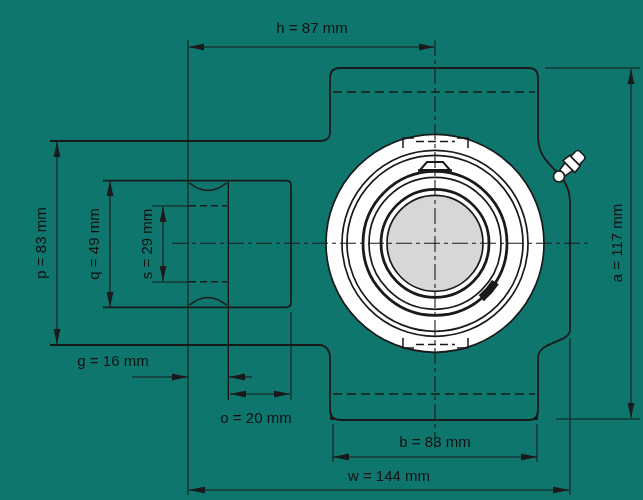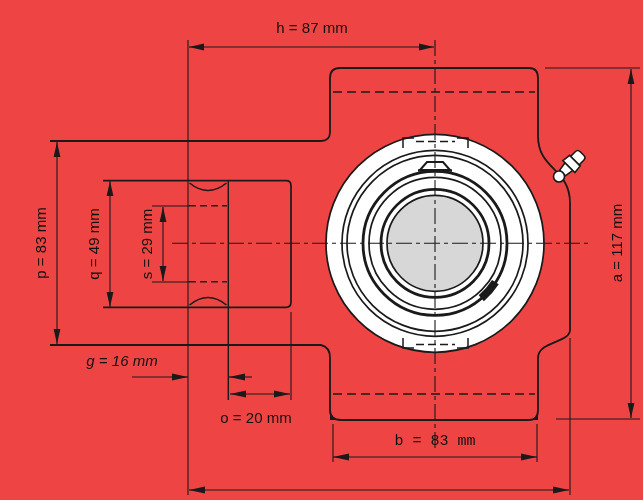--- a/index.html
+++ b/index.html
@@ -1,16 +1,16 @@
 <!DOCTYPE html>
 <html><head>
 <meta charset="utf-8">
 <style>
   html,body{margin:0;padding:0;background:#fff;}
-  #stage{position:relative;width:643px;height:500px;background:#ef4444;overflow:hidden;
+  #stage{position:relative;width:643px;height:500px;background:#0f766e;overflow:hidden;
          font-family:"Liberation Sans", sans-serif;}
   #stage svg{position:absolute;left:0;top:0;}
   .dim-label{position:absolute;transform:translate(-50%,-50%);white-space:nowrap;
              font-size:15px;color:#111;letter-spacing:0;}
   .dim-label.rot{transform:translate(-50%,-50%) rotate(-90deg);}
 </style>
 </head>
 <body>
 
 <div id="stage">
@@ -122,17 +122,18 @@
       <polygon points="569,490 553,486.6 553,493.4"></polygon>
     </g>
   </g>
 </svg>
 
 <div class="dim-label" style="left:312px; top:27px;">h = 87 mm</div>
 <div class="dim-label rot" style="left:616px; top:243px;">a = 117 mm</div>
 <div class="dim-label rot" style="left:40px;  top:243px;">p = 83 mm</div>
 <div class="dim-label rot" style="left:93px;  top:244px;">q = 49 mm</div>
 <div class="dim-label rot" style="left:146px; top:244px;">s = 29 mm</div>
-<div class="dim-label" style="left:122px; top:360px;font-style:italic;">g = 16 mm</div>
+<div class="dim-label" style="left:113px; top:360px;">g = 16 mm</div>
 <div class="dim-label" style="left:256px; top:417px;">o = 20 mm</div>
-<div class="dim-label" style="left:435px; top:441px;font-family:Liberation Mono, monospace;">b = 83 mm</div>
+<div class="dim-label" style="left:435px; top:441px;">b = 83 mm</div>
+<div class="dim-label" style="left:389px; top:475px;">w = 144 mm</div>
 
 </div>
 
 </body></html>

